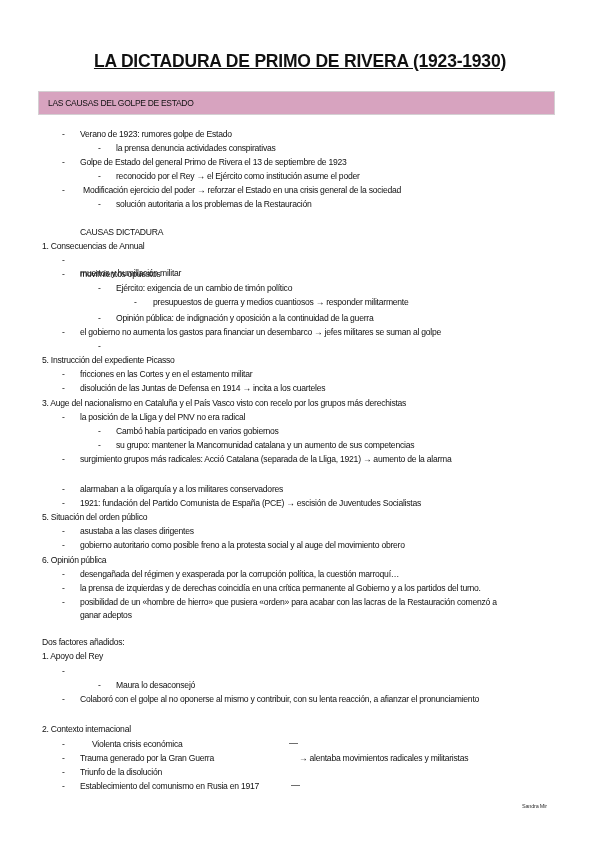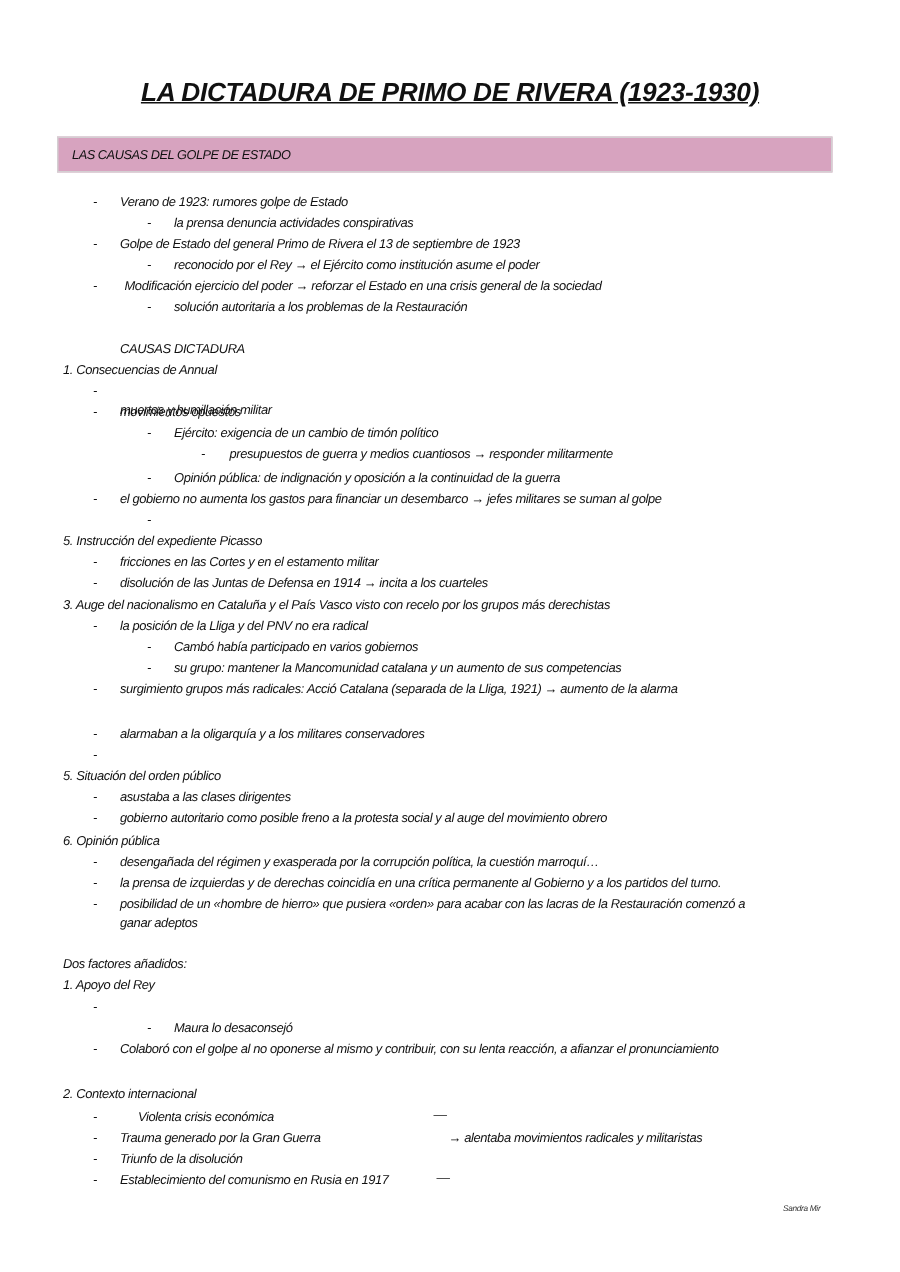--- a/index.html
+++ b/index.html
@@ -1,18 +1,18 @@
 <!DOCTYPE html>
 <html><head>
 <meta charset="utf-8">
 <style>
   html, body { margin: 0; padding: 0; background: #ffffff; }
   body { width: 600px; height: 848px; position: relative; overflow: hidden;
          font-family: "Liberation Sans", "DejaVu Sans", sans-serif; color: #111; }
-  .page { position: absolute; left: 0; top: 0; width: 600px; height: 848px; font-style: italic; }
+  .page { position: absolute; left: 0; top: 0; width: 600px; height: 848px; }
   .title { position: absolute; left: 0; width: 600px; top: 51px; text-align: center;
            font-size: 17.5px; font-weight: bold; text-decoration: underline;
            letter-spacing: -0.2px; color: #111; }
   .section-bar { position: absolute; left: 38px; top: 91px; width: 517px; height: 24px;
                  background: #d7a3bf; border: 1px solid #d4cfd2; box-sizing: border-box; }
   .section-bar span { position: absolute; left: 9px; top: 6px; font-size: 8.5px;
                       letter-spacing: -0.3px; color: #111; }
   .line { position: absolute; font-size: 8.6px; line-height: 11px; white-space: nowrap;
           letter-spacing: -0.25px; color: #111; }
   .dash { position: absolute; font-size: 8.6px; line-height: 11px; color: #111; }
@@ -73,20 +73,21 @@
   <span class="dash" style="left:98px;top:426px">-</span>
   <div class="line" style="left:116px;top:426px">Cambó había participado en varios gobiernos</div>
   <span class="dash" style="left:98px;top:440px">-</span>
   <div class="line" style="left:116px;top:440px">su grupo: mantener la Mancomunidad catalana y un aumento de sus competencias</div>
   <span class="dash" style="left:62px;top:454px">-</span>
   <div class="line" style="left:80px;top:454px">surgimiento grupos más radicales: Acció Catalana (separada de la Lliga, 1921) → aumento de la alarma</div>
 
   <span class="dash" style="left:62px;top:484px">-</span>
   <div class="line" style="left:80px;top:484px">alarmaban a la oligarquía y a los militares conservadores</div>
   <span class="dash" style="left:62px;top:498px">-</span>
+  <div class="line" style="left:80px;top:498px">1921: fundación del Partido Comunista de España (PCE)  → escisión de Juventudes Socialistas</div>
 
   <div class="line" style="left:42px;top:512px">5. Situación del orden público</div>
   <span class="dash" style="left:62px;top:526px">-</span>
   <div class="line" style="left:80px;top:526px">asustaba a las clases dirigentes</div>
   <span class="dash" style="left:62px;top:540px">-</span>
   <div class="line" style="left:80px;top:540px">gobierno autoritario como posible freno a la protesta social y al auge del movimiento obrero</div>
 
   <div class="line" style="left:42px;top:555px">6. Opinión pública</div>
   <span class="dash" style="left:62px;top:569px">-</span>
   <div class="line" style="left:80px;top:569px">desengañada del régimen y exasperada por la corrupción política, la cuestión marroquí…</div>

